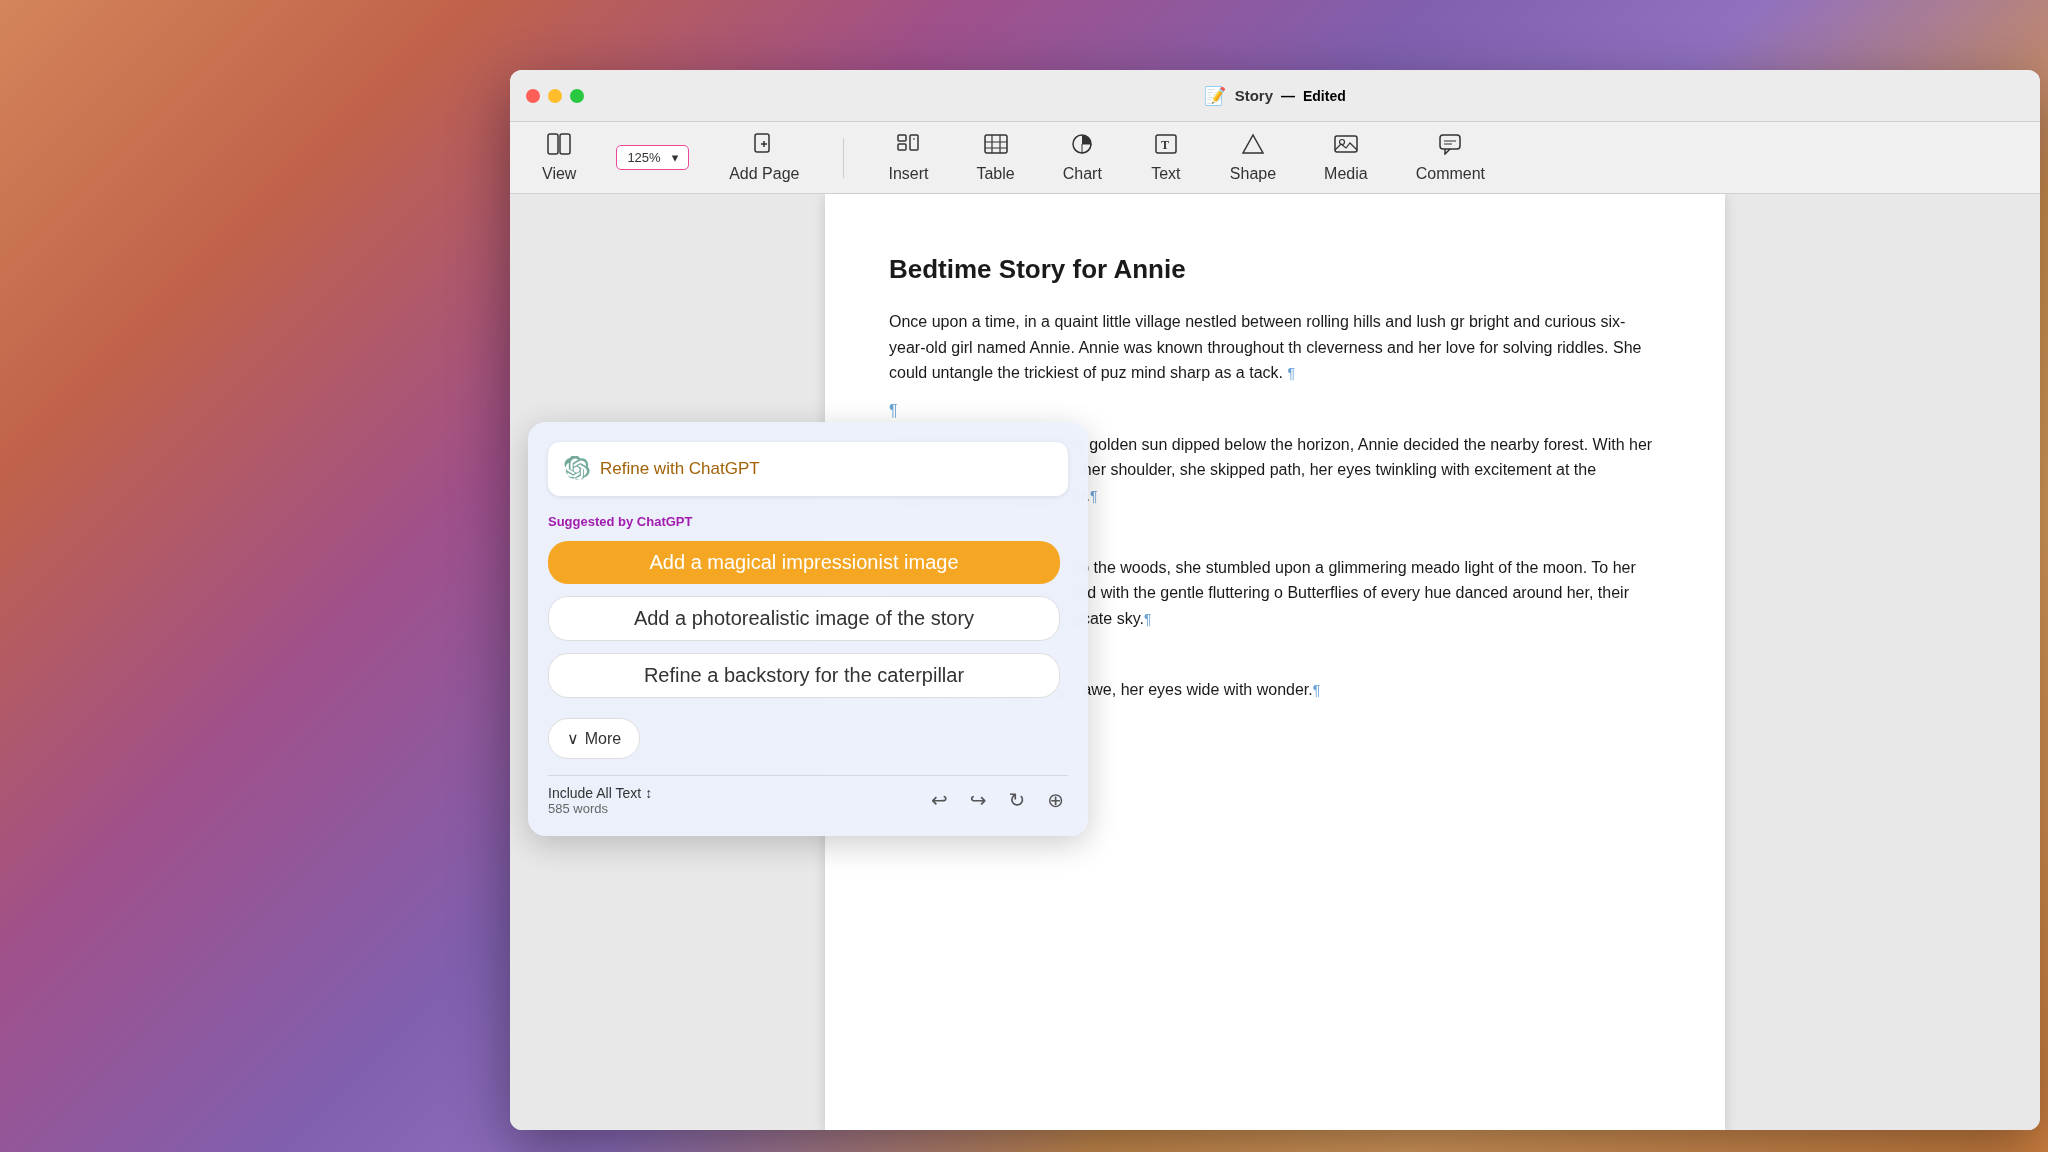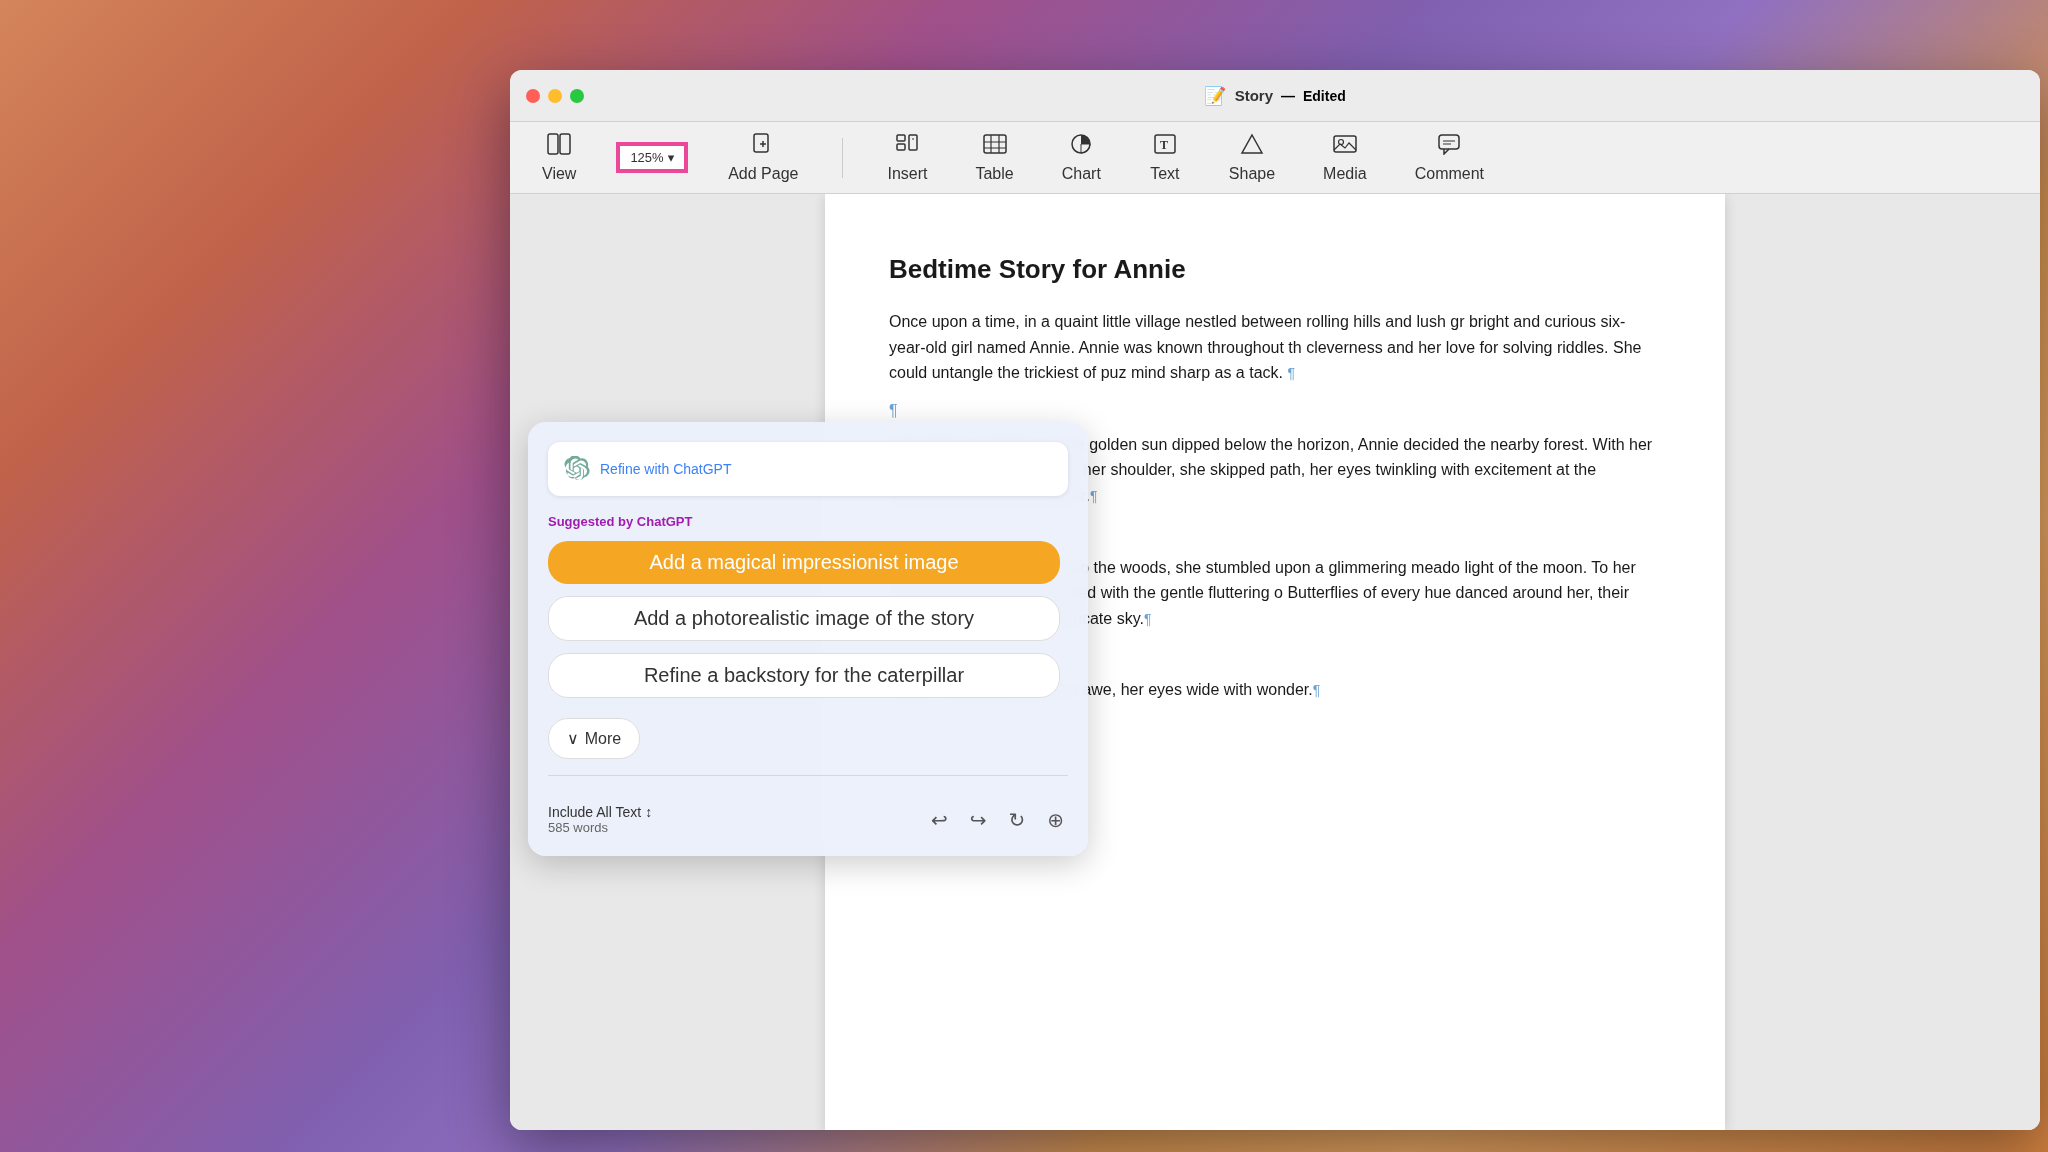--- a/index.html
+++ b/index.html
@@ -129,24 +129,24 @@
 
     .toolbar-label {
       font-size: 16px;
       color: #333;
       white-space: nowrap;
     }
 
     .toolbar-zoom {
       display: flex;
       align-items: center;
-      gap: 4px;
+      gap: 11px;
       background: white;
-      border: 4px solid #ec4899;
-      border-radius: 0;
+      border: 1px solid #ec4899;
+      border-radius: 5px;
       padding: 4px 10px;
       cursor: pointer;
       font-size: 13px;
       color: #333;
     }
 
     
     .doc-area {
       flex: 1;
       background: #e8e8e8;
@@ -217,22 +217,22 @@
       box-shadow: 0 1px 4px rgba(0,0,0,0.1);
     }
 
     .chatgpt-logo {
       width: 26px;
       height: 26px;
       flex-shrink: 0;
     }
 
     .chatgpt-placeholder {
-      font-size: 14px;
-      color: #3b82f6;
+      font-size: 17px;
+      color: #a16207;
       flex: 1;
     }
 
     .suggested-label {
       font-size: 13px;
       font-weight: 700;
       color: #a21caf;
       margin-bottom: 12px;
     }
 
@@ -276,22 +276,23 @@
 
     .suggestions-container {
       display: flex;
       flex-direction: column;
       gap: 2px;
     }
 
     .panel-footer {
       border-top: 1px solid rgba(0,0,0,0.1);
       margin-top: 16px;
-      padding-top: 28px;
-      display: flex;
+      padding-top: 8px;
+      display: flex;
+      align-items: center;
       justify-content: space-between;
     }
 
     .include-text {
       font-size: 14px;
       color: #333;
       display: flex;
       align-items: center;
       gap: 4px;
     }

